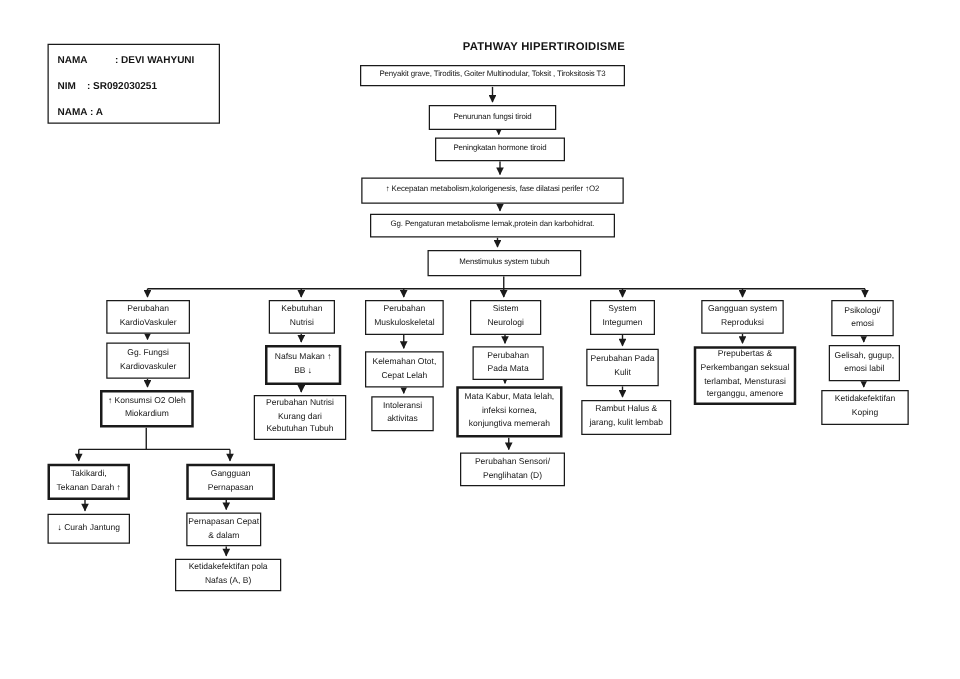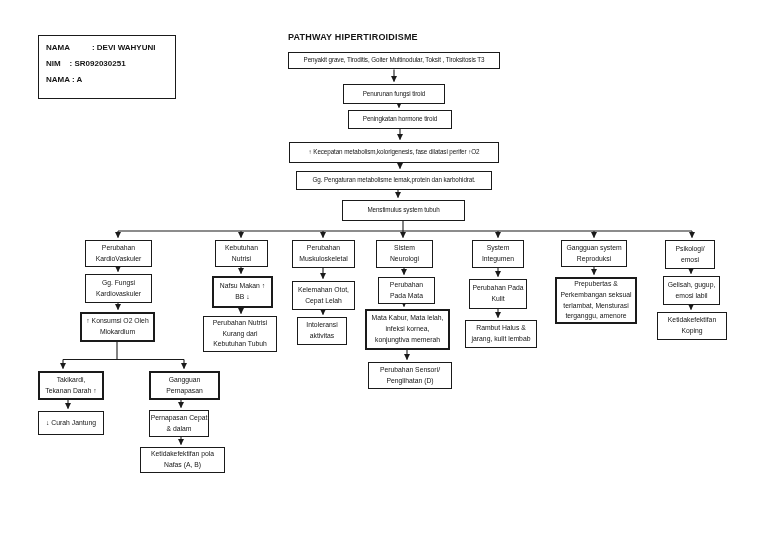--- a/index.html
+++ b/index.html
@@ -3,27 +3,27 @@
 <meta charset="utf-8">
 <style>
   html,body{margin:0;padding:0;}
   body{
     width:768px;height:543px;position:relative;overflow:hidden;
     background:#ffffff;color:#151515;
     font-family:"Liberation Sans", sans-serif;
   }
   .title{
     position:absolute;left:288px;top:32px;width:212px;
-    text-align:left;font-weight:bold;font-size:9px;letter-spacing:.2px;
+    text-align:right;font-weight:bold;font-size:9px;letter-spacing:.2px;
   }
   .infobox{
     position:absolute;left:38px;top:35px;width:138px;height:64px;
     border:1.8px solid #1a1a1a;background:#fff;box-sizing:border-box;
     display:flex;flex-direction:column;justify-content:space-between;
-    padding:7px 4px 14px 7px;font-weight:bold;font-size:8px;white-space:pre;
+    padding:7px 4px 4px 7px;font-weight:bold;font-size:8px;white-space:pre;
   }
   .node{
     position:absolute;border:1.4px solid #1a1a1a;background:#fff;
     box-sizing:border-box;display:flex;align-items:center;justify-content:center;
     text-align:center;font-size:6.8px;line-height:1.6;white-space:pre-line;
   }
   .thick{border-width:2px;}
   .single{font-size:6.3px;white-space:nowrap;letter-spacing:-.1px;}
   svg.wires{position:absolute;left:0;top:0;pointer-events:none;}
   svg.wires line{stroke:#1a1a1a;stroke-width:1.1;}

